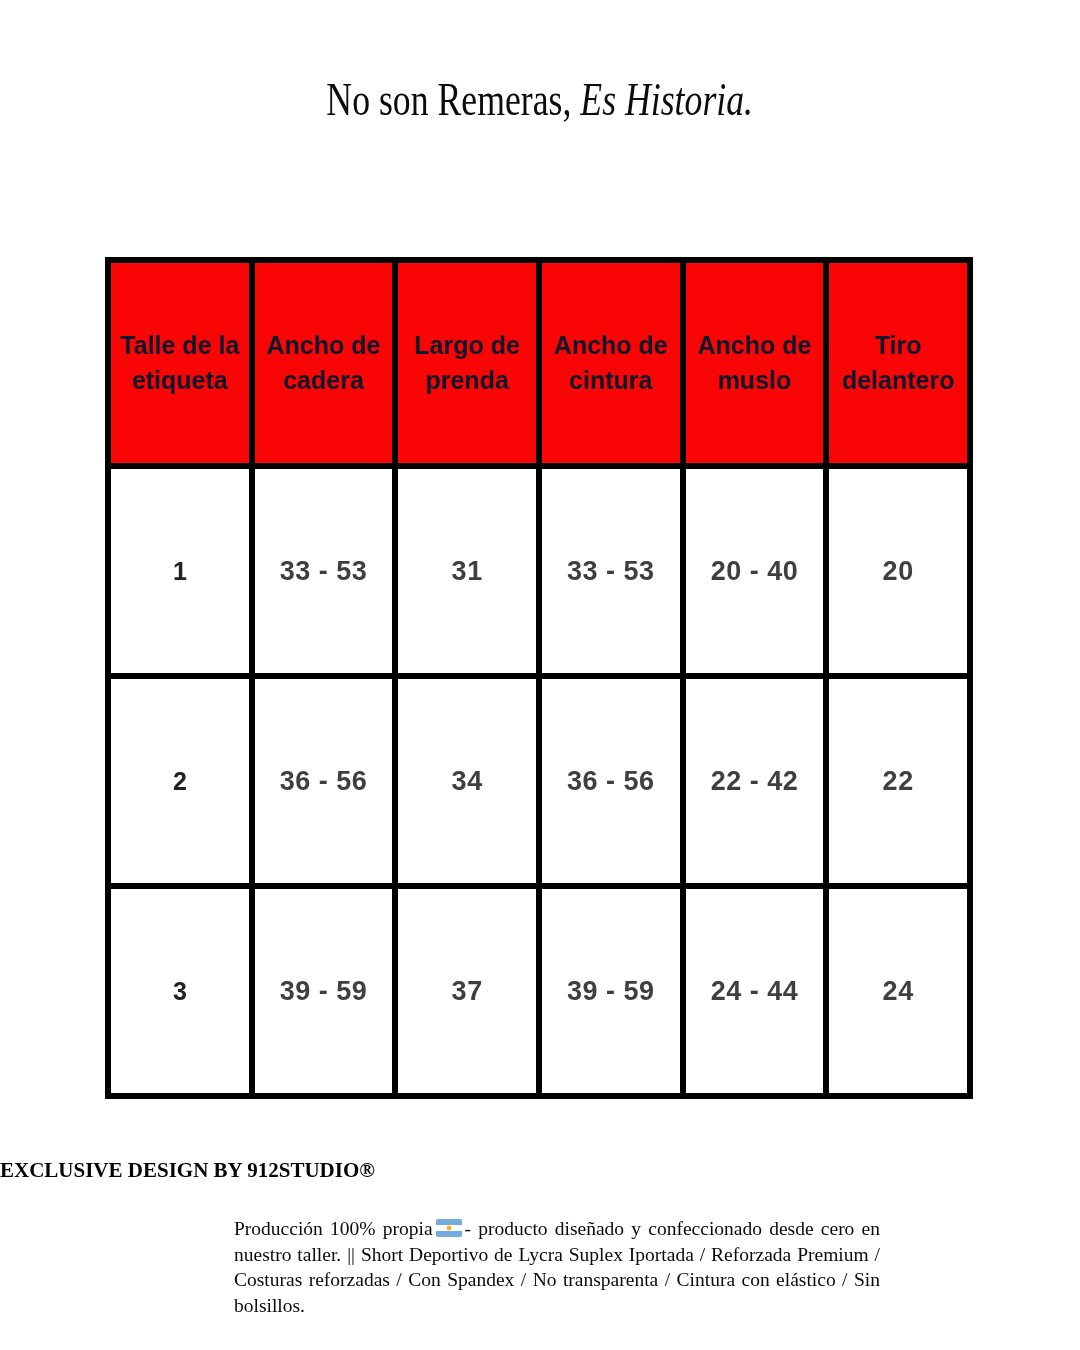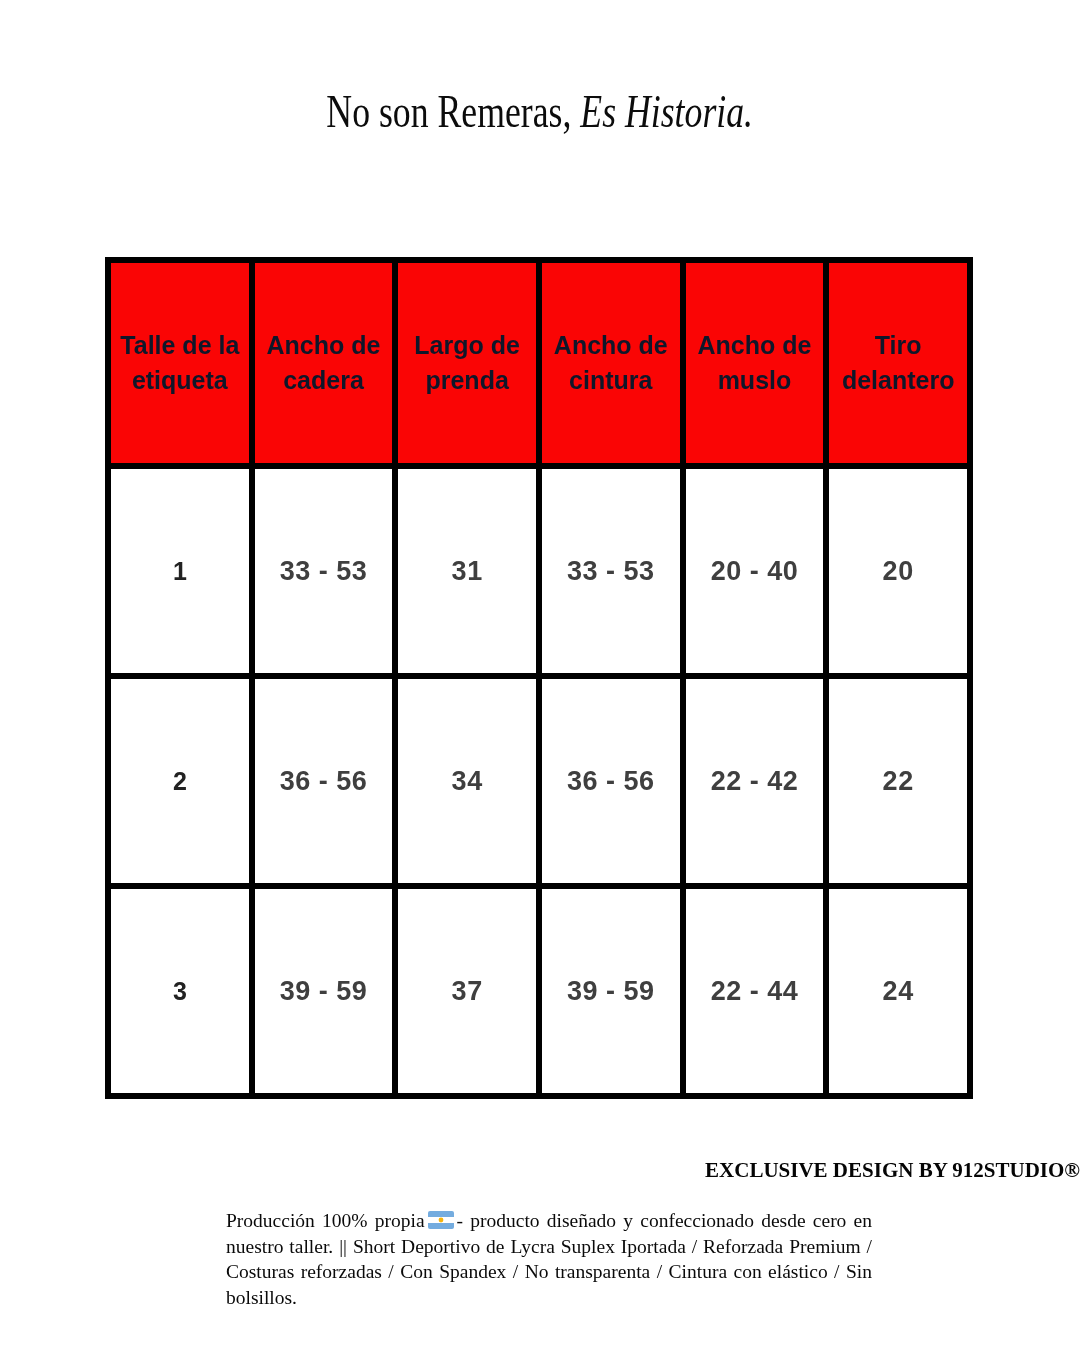--- a/index.html
+++ b/index.html
@@ -6,21 +6,21 @@
   .canvas{
     position:relative;
     width:1080px;height:1350px;
     background:#ffffff;
     overflow:hidden;
     font-family:"Liberation Sans",sans-serif;
   }
 
   
   .title-block{
-    position:absolute;top:84px;left:0;width:1080px;
+    position:absolute;top:72px;left:0;width:1080px;
     text-align:center;
   }
   .main-title{
     margin:0;
     font-family:"Liberation Serif",serif;
     font-weight:400;
     font-size:47px;
     line-height:54px;
     color:#0c0c0c;
     white-space:nowrap;
@@ -70,29 +70,29 @@
   table.size-chart td.size-label{
     font-weight:700;
     font-size:25px;
     color:#222222;
     letter-spacing:0;
   }
 
   
   .footer-heading{
     position:absolute;top:1158px;left:0;width:1080px;
-    text-align:right;
+    text-align:left;
     font-family:"Liberation Serif",serif;
     font-weight:700;
     font-size:21px;
     color:#050505;
   }
   .footer-para{
     position:absolute;top:1200px;left:218px;width:646px;
-    margin:8px;
+    margin:16px;
     font-family:"Liberation Serif",serif;
     font-size:19.5px;
     line-height:25.5px;
     color:#0a0a0a;
     text-align:justify;
   }
   .flag{
     display:inline-block;
     vertical-align:-2px;
     line-height:0;
@@ -137,21 +137,21 @@
         <td>34</td>
         <td>36 - 56</td>
         <td>22 - 42</td>
         <td>22</td>
       </tr>
       <tr>
         <td class="size-label">3</td>
         <td>39 - 59</td>
         <td>37</td>
         <td>39 - 59</td>
-        <td>22 - 44</td>
+        <td>24 - 44</td>
         <td>24</td>
       </tr>
     </tbody>
   </table>
 
   <div class="footer-heading">EXCLUSIVE DESIGN BY 912STUDIO®</div>
 
   <p class="footer-para"><span>Producción 100% propia</span><span class="flag"><svg width="26" height="18" viewBox="0 0 26 18" aria-hidden="true">
           <rect class="flag-stripe" x="0" y="0" width="26" height="18" rx="2"></rect>
           <rect class="flag-white" x="0" y="6" width="26" height="6"></rect>

